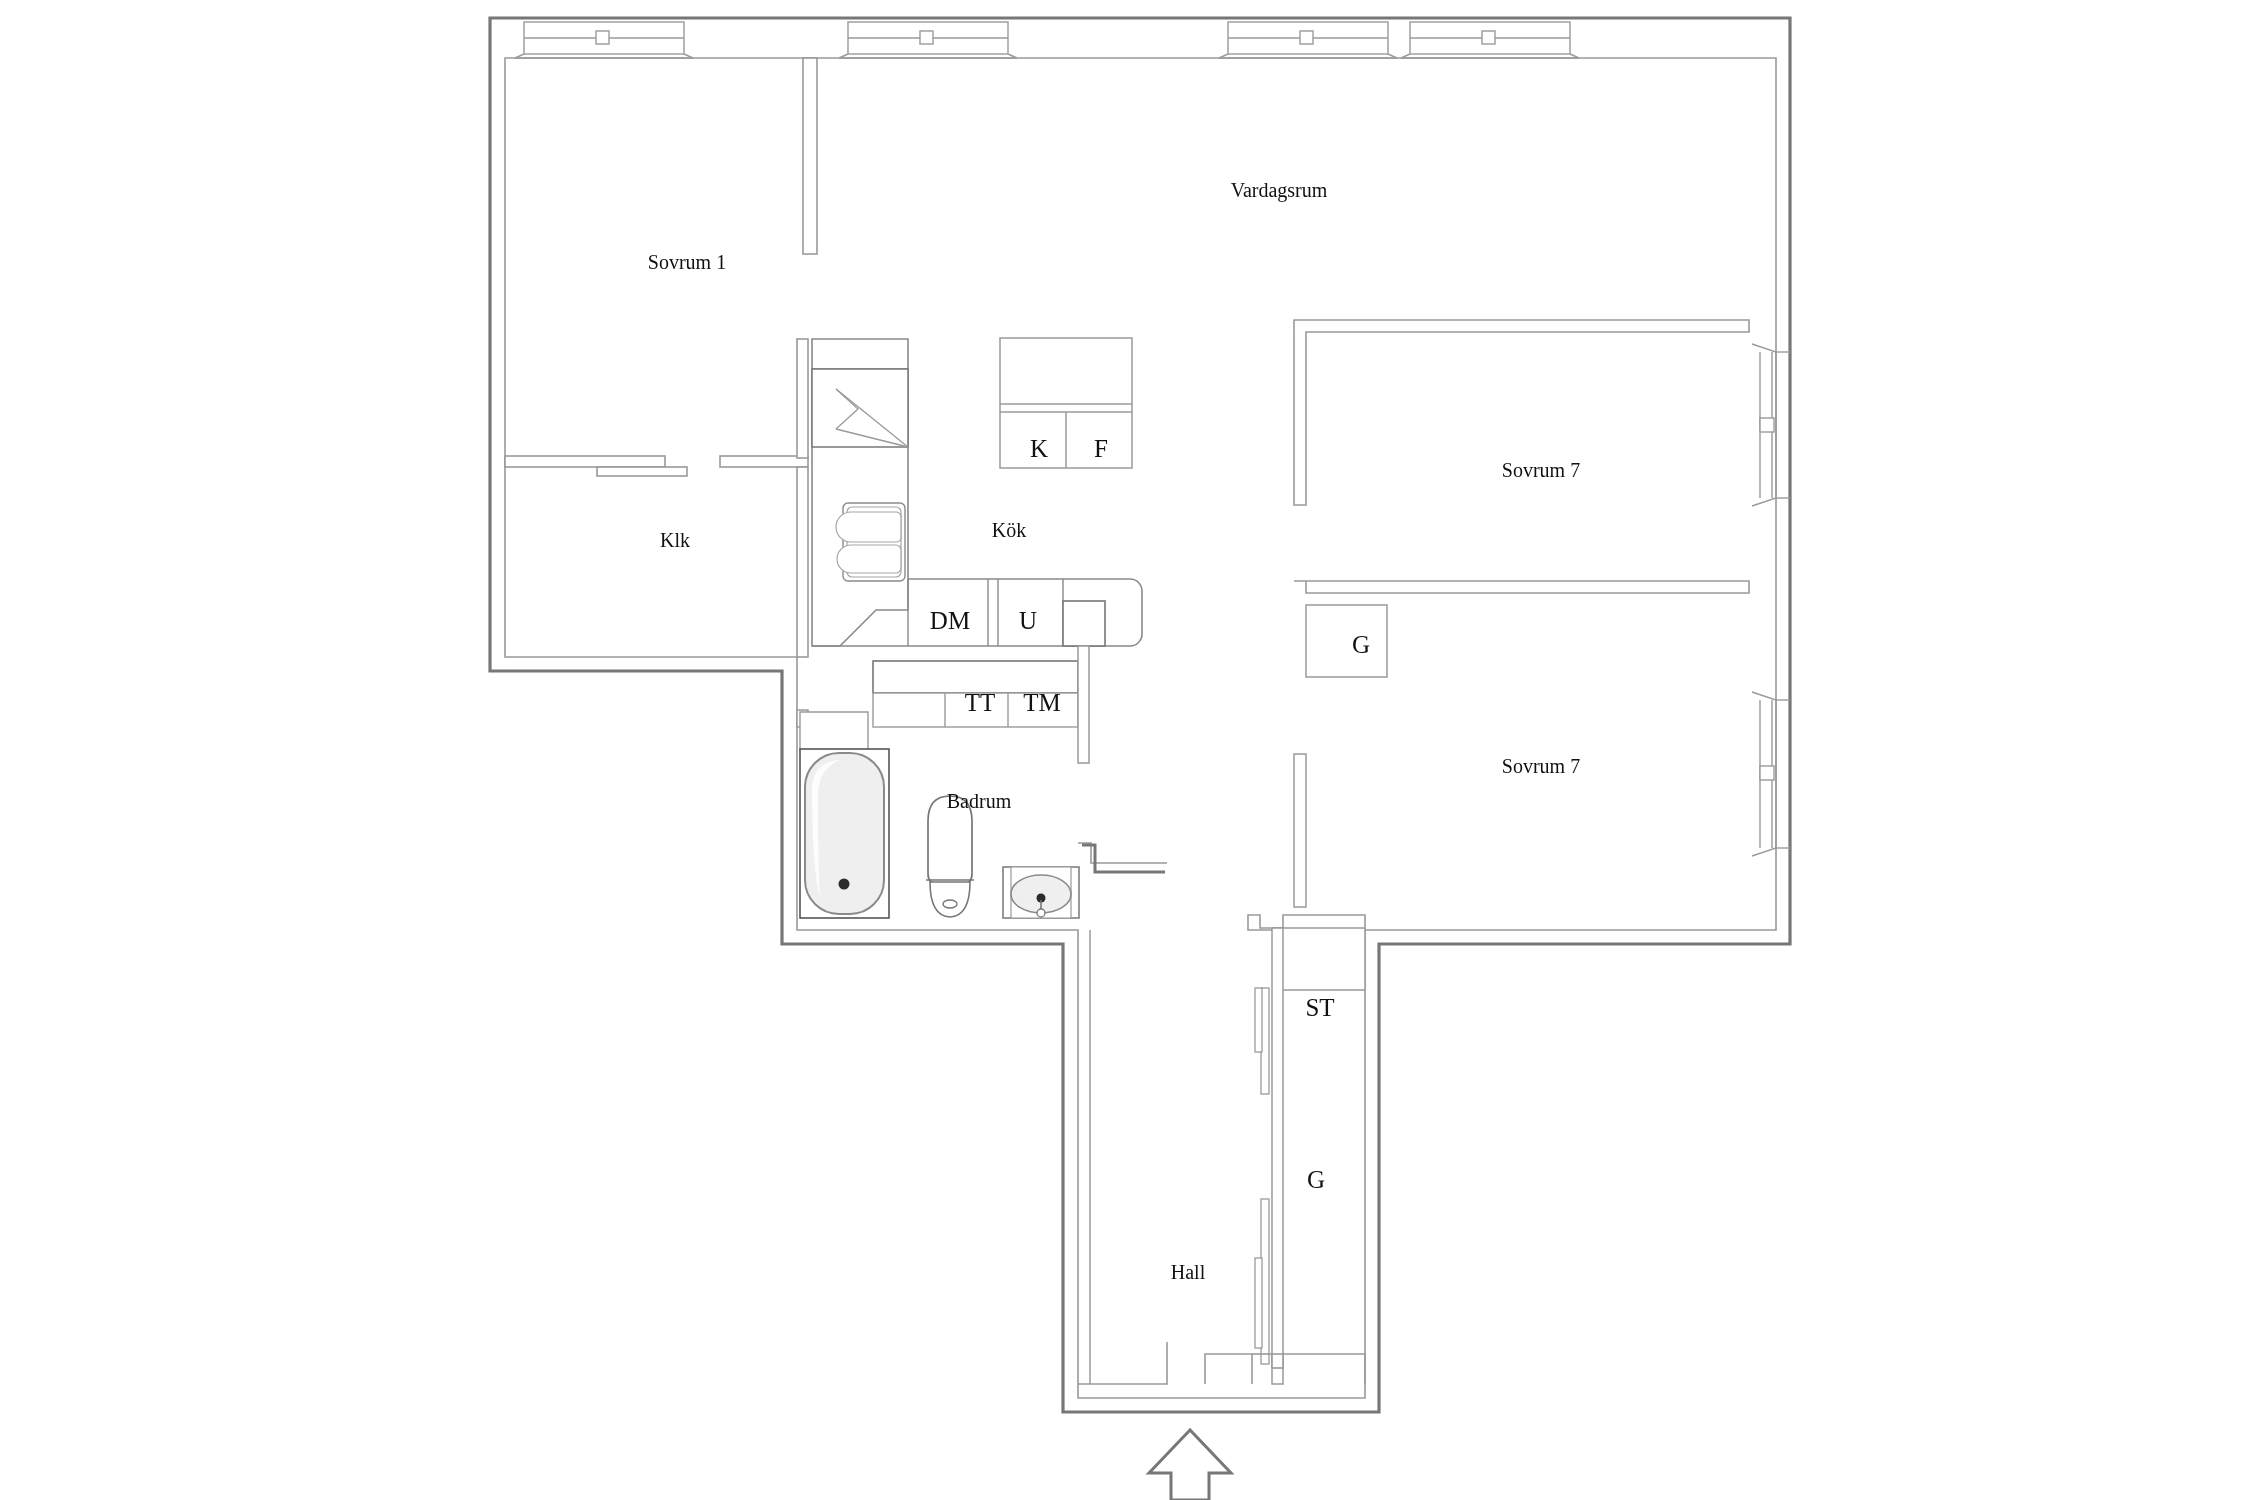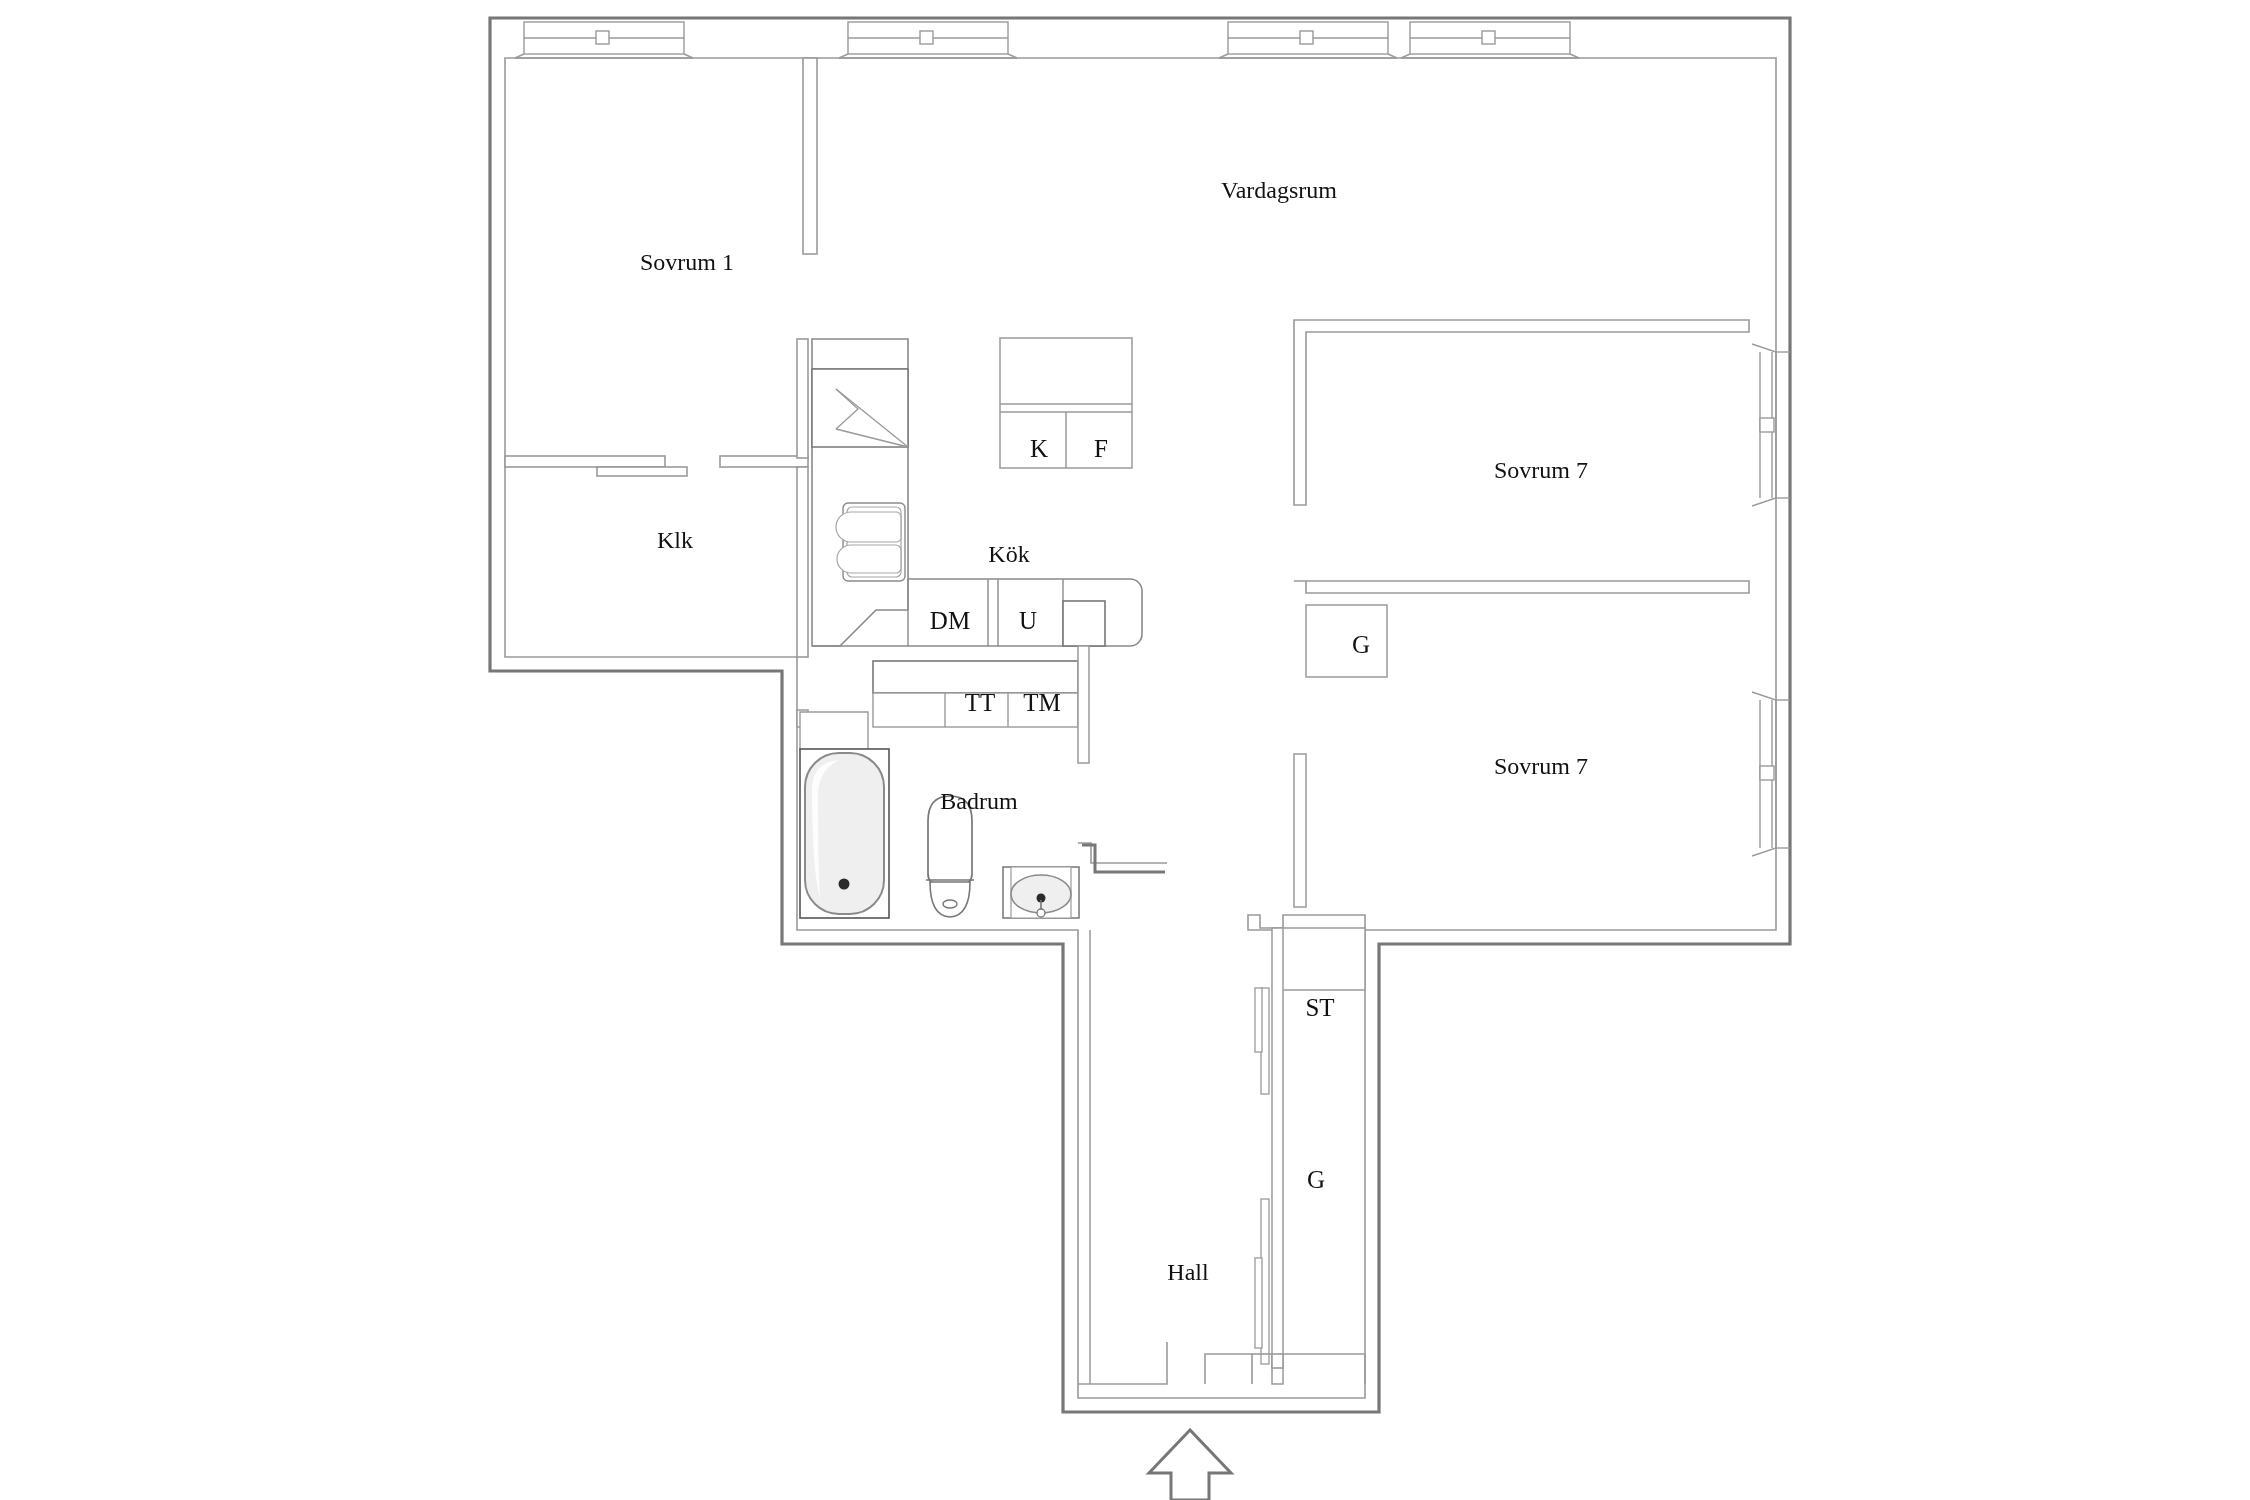--- a/index.html
+++ b/index.html
@@ -25,21 +25,21 @@
     height: 1500px;
   }
   .room-label {
     position: absolute;
     color: #111111;
     font-family: "Liberation Serif", serif;
     white-space: nowrap;
     transform: translate(-50%, -50%);
     pointer-events: none;
   }
-  .lbl-room  { font-size: 24px; }
+  .lbl-room  { font-size: 20px; }
   .lbl-appl  { font-size: 25px; }
   .lbl-small { font-size: 25px; }
 </style>
 </head>
 <body>
 
 <div id="floorplan-root">
 
   <svg id="plan-svg" viewBox="0 0 2250 1500">
 
@@ -306,21 +306,21 @@
                L 1231 1473
                Z"></path>
     </g>
 
   </svg>
 
   <div class="room-label lbl-room" style="left:675px;  top:262px;margin-left:12px;">Sovrum 1</div>
   <div class="room-label lbl-room" style="left:1279px; top:190px;">Vardagsrum</div>
   <div class="room-label lbl-room" style="left:1541px; top:470px;">Sovrum 7</div>
   <div class="room-label lbl-room" style="left:1541px; top:766px;">Sovrum 7</div>
-  <div class="room-label lbl-room" style="left:1009px; top:530px;margin-top:24px;">Kök</div>
+  <div class="room-label lbl-room" style="left:1009px; top:530px;">Kök</div>
   <div class="room-label lbl-room" style="left:675px;  top:540px;">Klk</div>
   <div class="room-label lbl-room" style="left:979px;  top:801px;text-align:right;">Badrum</div>
   <div class="room-label lbl-room" style="left:1188px; top:1244px;margin-top:28px;">Hall</div>
 
   <div class="room-label lbl-appl" style="left:1039px; top:449px;">K</div>
   <div class="room-label lbl-appl" style="left:1101px; top:449px;">F</div>
   <div class="room-label lbl-appl" style="left:950px;  top:621px;">DM</div>
   <div class="room-label lbl-appl" style="left:1028px; top:621px;">U</div>
   <div class="room-label lbl-appl" style="left:980px;  top:703px;">TT</div>
   <div class="room-label lbl-appl" style="left:1042px; top:703px;">TM</div>

